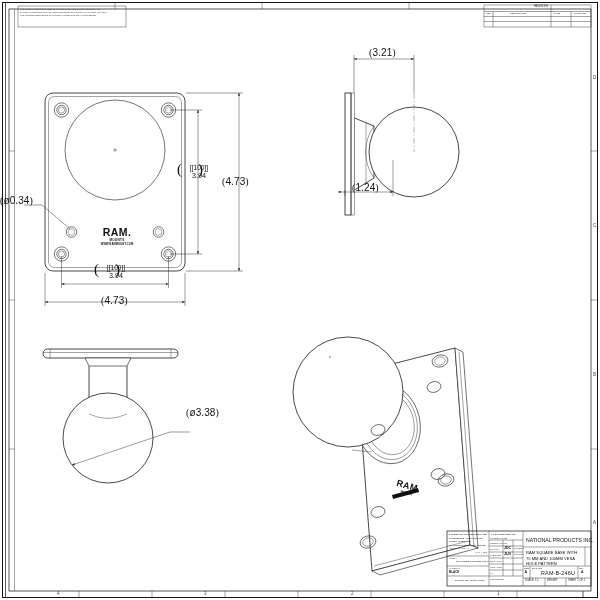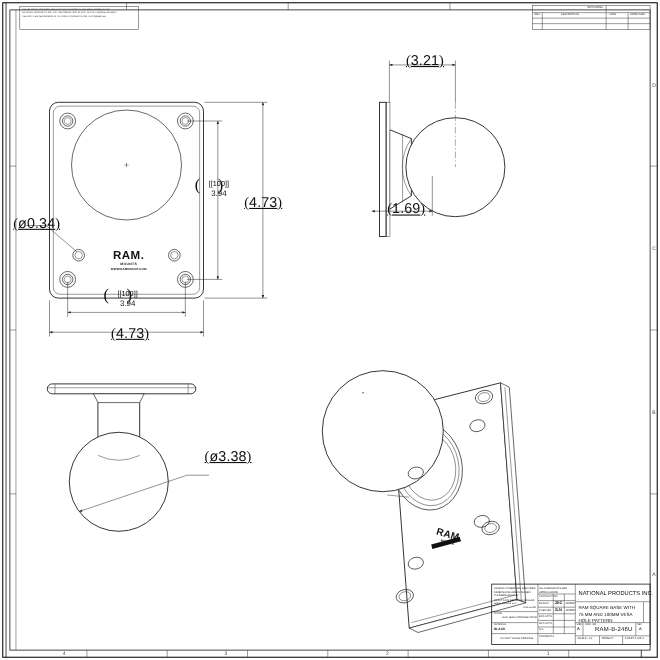--- a/index.html
+++ b/index.html
@@ -25,24 +25,23 @@
     top: 0;
   }
   .txt {
     position: absolute;
     font-family: "Liberation Sans", sans-serif;
     color: #1a1a1a;
     white-space: nowrap;
     line-height: 1;
   }
   .dimtxt {
-    font-size: 13px;
+    font-size: 10px;
     letter-spacing: 0.1px;
     color: #111;
-    text-decoration: underline;
   }
   .dimstack {
     position: absolute;
     font-family: "Liberation Sans", sans-serif;
     color: #111;
     white-space: nowrap;
     text-align: center;
     line-height: 1.05;
   }
   .dimstack .a { font-size: 6.6px; display: block; }
@@ -383,21 +382,21 @@
     <div>NATIONAL PRODUCTS INC. ANY REPRODUCTION IN PART OR AS A WHOLE WITHOUT</div>
     <div>THE WRITTEN PERMISSION OF NATIONAL PRODUCTS INC. IS PROHIBITED.</div>
   </div>
 
   <div class="txt" style="left:534px; top:6px; font-size:2.6px; color:#222;">REVISIONS</div>
   <div class="txt" style="left:486px; top:12.5px; font-size:2.4px;">REV</div>
   <div class="txt" style="left:510px; top:12.5px; font-size:2.4px;">DESCRIPTION</div>
   <div class="txt" style="left:554px; top:12.5px; font-size:2.4px;">DATE</div>
   <div class="txt" style="left:573px; top:12.5px; font-size:2.4px;">APPROVED</div>
 
-  <div class="txt dimtxt" style="left:12px; top:196px;">
+  <div class="txt dimtxt" style="left:0; top:196px;">
     <span style="font-family:'Liberation Serif',serif;">(</span><span>ø0.34</span><span style="font-family:'Liberation Serif',serif;">)</span>
   </div>
 
   <div class="dimstack" style="left:176px; top:165px; width:44px;">
     <span style="font-family:'Liberation Serif',serif; font-size:15px; position:absolute; left:1px; top:-3px;">(</span>
     <span class="a" style="margin-left:2px;">[<span style="display:inline">[100]</span>]</span>
     <span class="b" style="margin-left:2px;">3.94</span>
     <span style="font-family:'Liberation Serif',serif; font-size:15px; position:absolute; right:17px; top:-3px;">)</span>
   </div>
 
@@ -419,21 +418,21 @@
   <div class="ramlogo" style="left:89px; top:226px; width:56px;">
     <span class="r1">RAM.</span>
     <span class="r2">MOUNTS</span>
     <span class="r3">WWW.RAMMOUNT.COM</span>
   </div>
 
   <div class="txt dimtxt" style="left:369px; top:48px;">
     <span style="font-family:'Liberation Serif',serif;">(</span><span>3.21</span><span style="font-family:'Liberation Serif',serif;">)</span>
   </div>
   <div class="txt dimtxt" style="left:352px; top:183px;">
-    <span style="font-family:'Liberation Serif',serif;">(</span><span>1.69</span><span style="font-family:'Liberation Serif',serif;">)</span>
+    <span style="font-family:'Liberation Serif',serif;">(</span><span>1.24</span><span style="font-family:'Liberation Serif',serif;">)</span>
   </div>
 
   <div class="txt dimtxt" style="left:186px; top:408px;">
     <span style="font-family:'Liberation Serif',serif;">(</span><span>ø3.38</span><span style="font-family:'Liberation Serif',serif;">)</span>
   </div>
 
   <div class="ramlogo-iso" style="left:392px; top:481px; width:32px;">
     <span class="r1">RAM.</span>
     <span class="r2">MOUNTS</span>
   </div>

